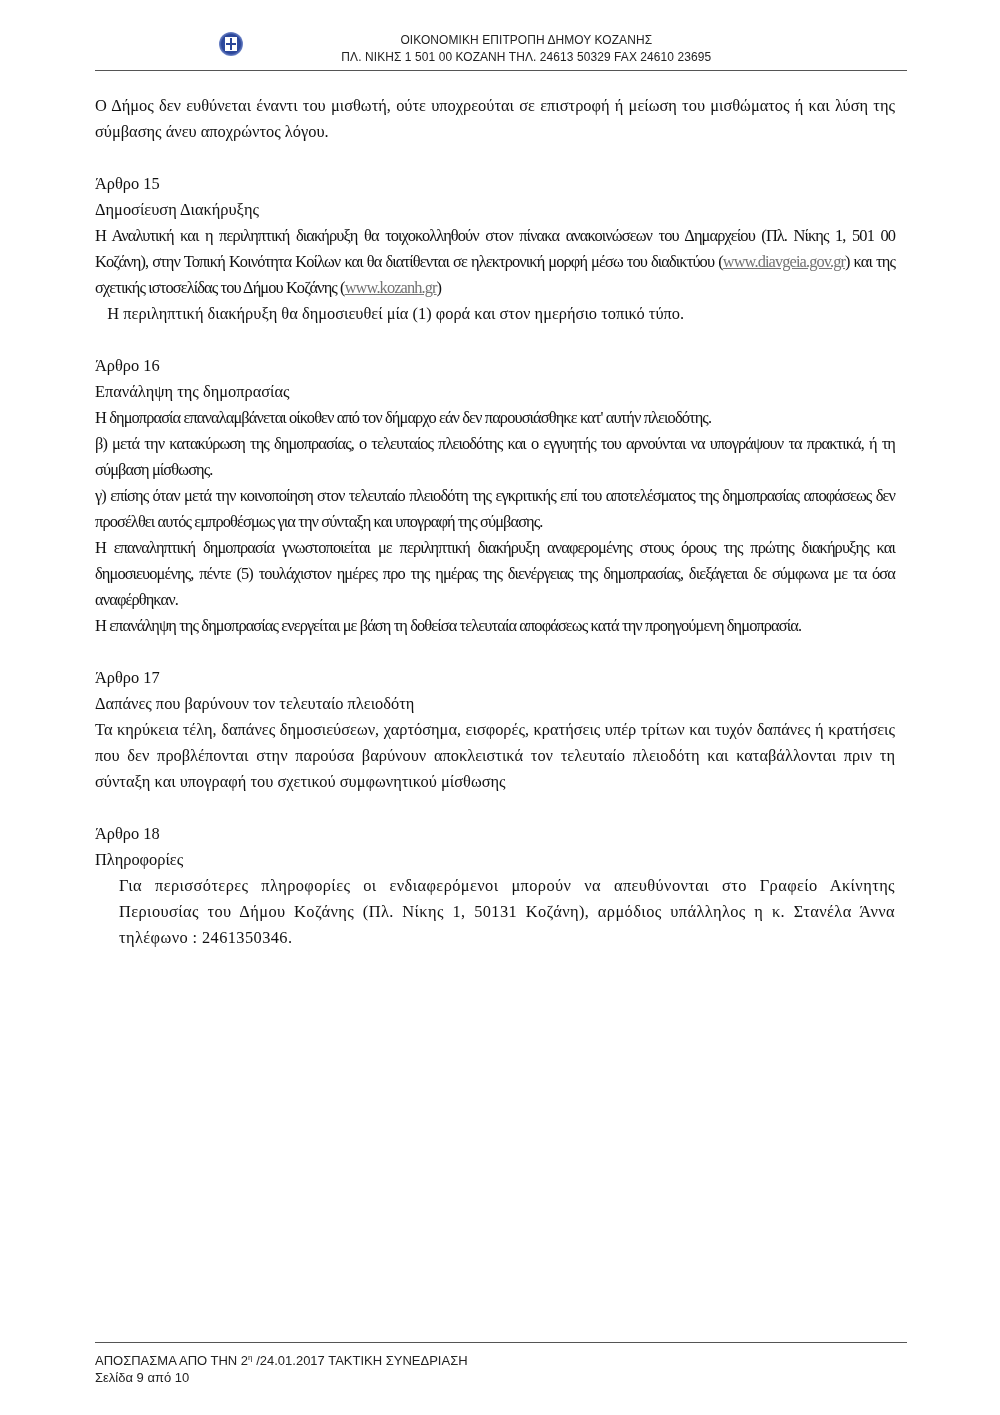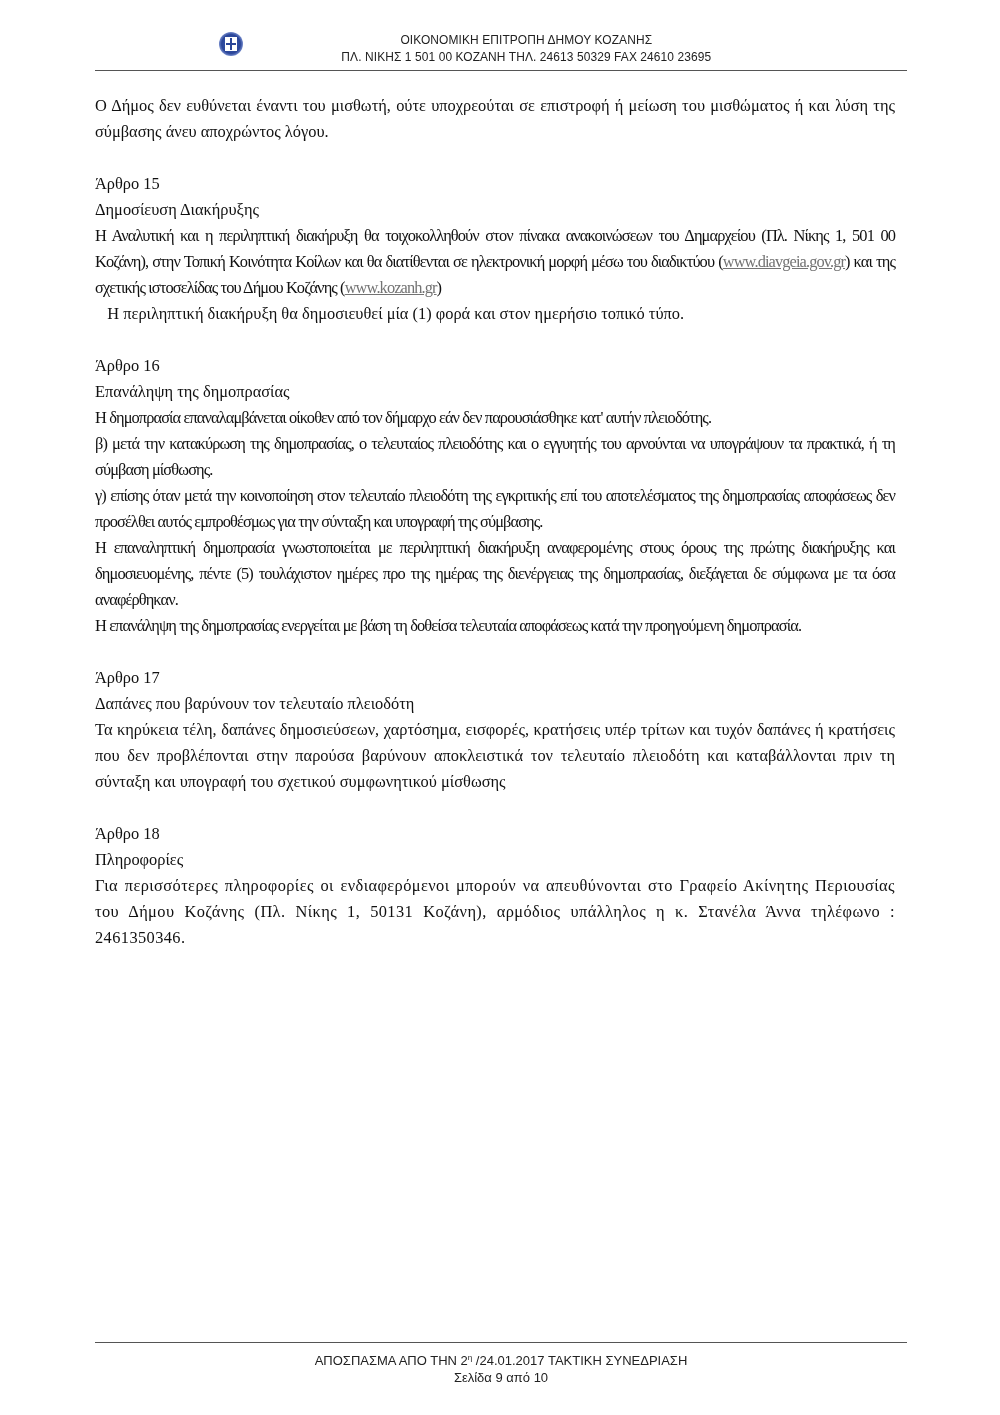--- a/index.html
+++ b/index.html
@@ -14,23 +14,23 @@
                 linear-gradient(#2a4598,#2a4598) center/100% 2px no-repeat; }
   .h-line1, .h-line2 { position:absolute; left:0; width:100%; text-align:center; padding-left:55px; box-sizing:border-box;
        font-family:"Liberation Sans Narrow","Liberation Sans", sans-serif; font-size:13px; letter-spacing:0.1px; color:#222; transform:scaleX(0.92); }
   .h-line1 { top:4px; }
   .h-line2 { top:21px; }
 
   .content { position:absolute; left:95px; top:93px; width:800px; font-size:16.4px; line-height:26px; }
   .p { margin:0; text-align:justify; transform-origin:left;font-family:Liberation Serif, serif; }
   .gap { height:26px; }
   .cond { letter-spacing:-0.9px; }
-  .wide { letter-spacing:0.4px; }
+  .wide { letter-spacing:0.4px;margin-left:24px; }
   a.link { color:#737373; text-decoration:underline; }
-  .footer { position:absolute; left:95px; top:1342px; width:812px; border-top:1.3px solid #555; text-align:center;
+  .footer { position:absolute; left:95px; top:1342px; width:812px; border-top:1.3px solid #555; text-align:left;
             font-family:"Liberation Sans Narrow","Liberation Sans", sans-serif; font-size:13px; line-height:17px; color:#222; padding-top:6px; }
   .footer sup { font-size:8px; }
 </style>
 </head>
 <body>
 
 <div class="header">
   <div class="emblem"></div>
   <div class="h-line1">ΟΙΚΟΝΟΜΙΚΗ  ΕΠΙΤΡΟΠΗ  ΔΗΜΟΥ  ΚΟΖΑΝΗΣ</div>
   <div class="h-line2">ΠΛ. ΝΙΚΗΣ  1  501 00  ΚΟΖΑΝΗ  ΤΗΛ.  24613 50329  FAX  24610 23695</div>

